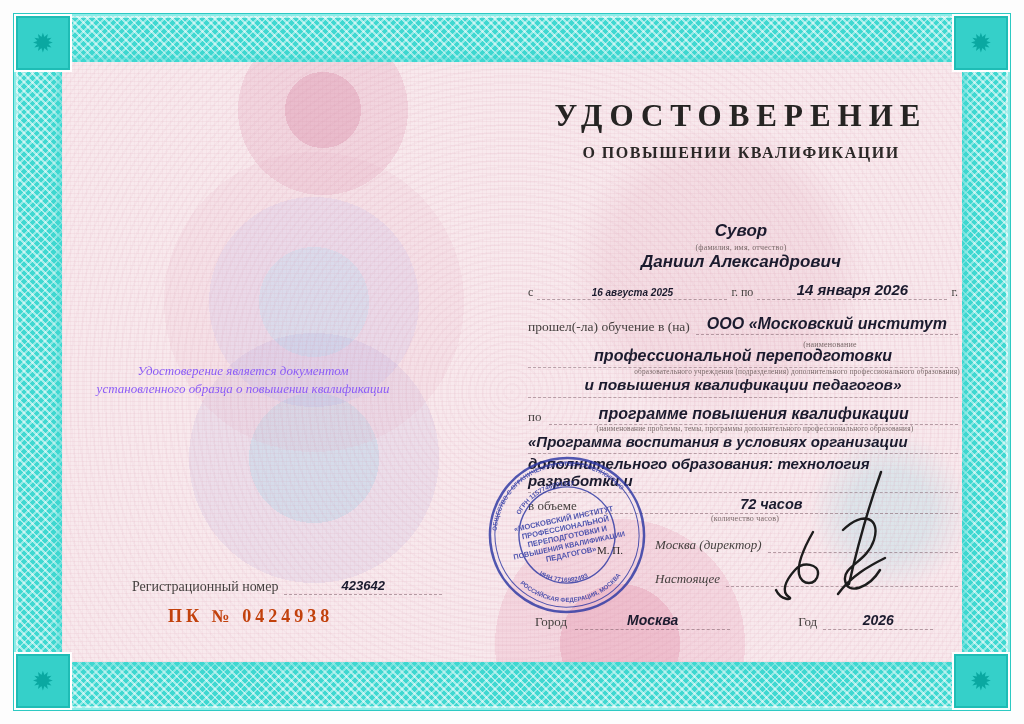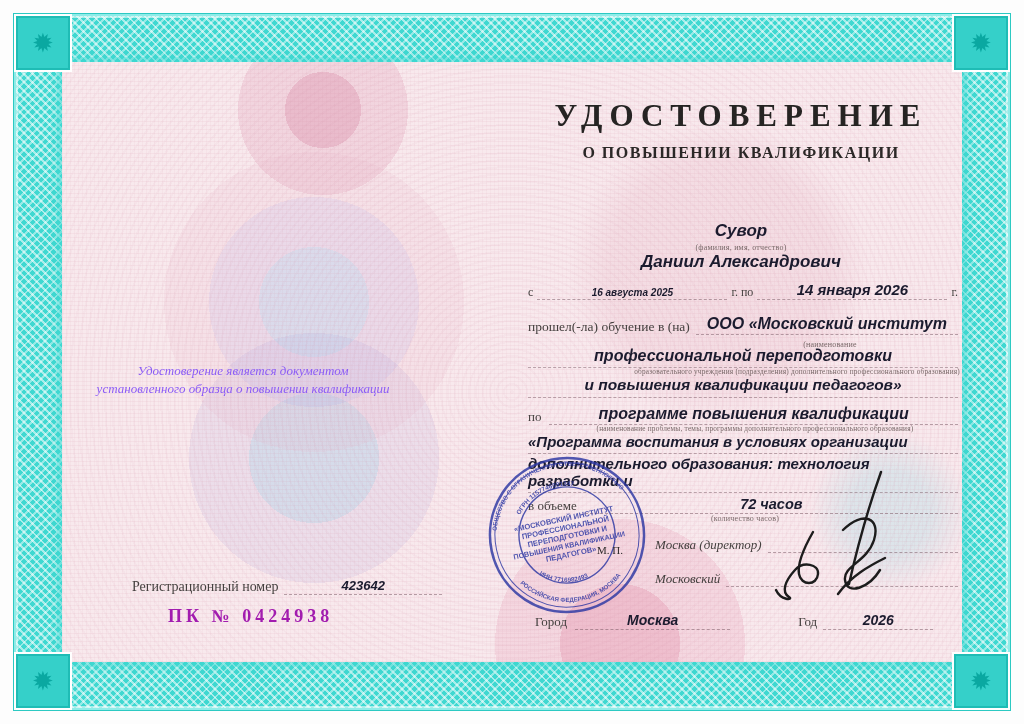--- a/index.html
+++ b/index.html
@@ -32,21 +32,21 @@
   .ser{color:#45403f;}
   .val{font-family:"Liberation Sans",sans-serif;font-weight:bold;font-style:italic;color:#1b1b2e;}
   .cap{font-size:8px;color:#776767;letter-spacing:.2px;}
   .row{position:absolute;display:flex;align-items:flex-end;}
   .blank{flex:1;border-bottom:1px dashed rgba(125,95,105,.55);display:flex;justify-content:center;align-items:flex-end;}
   .blank>span{transform:translateY(-1px);}
   .abs{position:absolute;}
   .title{font-weight:bold;font-size:31px;letter-spacing:7px;color:#262423;}
   .subtitle{font-weight:bold;font-size:16px;letter-spacing:1.5px;color:#2b2827;}
   .note{font-style:italic;font-size:13px;color:#8b5cf6;text-align:center;line-height:1.35;}
-  .serial{font-weight:bold;font-size:18px;letter-spacing:4px;color:#a21caf;}
+  .serial{font-weight:bold;font-size:18px;letter-spacing:4px;color:#c2410c;}
   .progline{border-bottom:1px dashed rgba(125,95,105,.5);}
   svg text{fill:#2c37a3;}
 </style>
 </head>
 <body>
 
 <div id="page">
 
   <div class="frame"></div>
   <div class="inner">
@@ -121,21 +121,21 @@
       <span class="val" style="font-size:14.5px;">72 часов</span>
     </span>
   </div>
   <div class="abs cap" style="left:620px;top:514px;width:250px;text-align:center;">(количество часов)</div>
 
   <div class="row" style="left:655px;top:536px;width:303px;">
     <span class="ser" style="font-size:13px;font-style:italic;white-space:nowrap;">Москва (директор)</span>
     <span class="blank" style="height:16px;margin-left:6px;"></span>
   </div>
   <div class="row" style="left:655px;top:570px;width:303px;">
-    <span class="ser" style="font-size:13px;font-style:italic;white-space:nowrap;">Московский</span>
+    <span class="ser" style="font-size:13px;font-style:italic;white-space:nowrap;">Настоящее</span>
     <span class="blank" style="height:16px;margin-left:6px;"></span>
   </div>
 
   <div class="row" style="left:535px;top:612px;width:425px;">
     <span class="ser" style="font-size:13px;">Город</span>
     <span class="blank" style="height:17px;margin:0 8px;max-width:155px;">
       <span class="val" style="font-size:14px;">Москва</span>
     </span>
     <span class="ser" style="font-size:13px;margin-left:60px;">Год</span>
     <span class="blank" style="height:17px;margin-left:6px;max-width:110px;">

